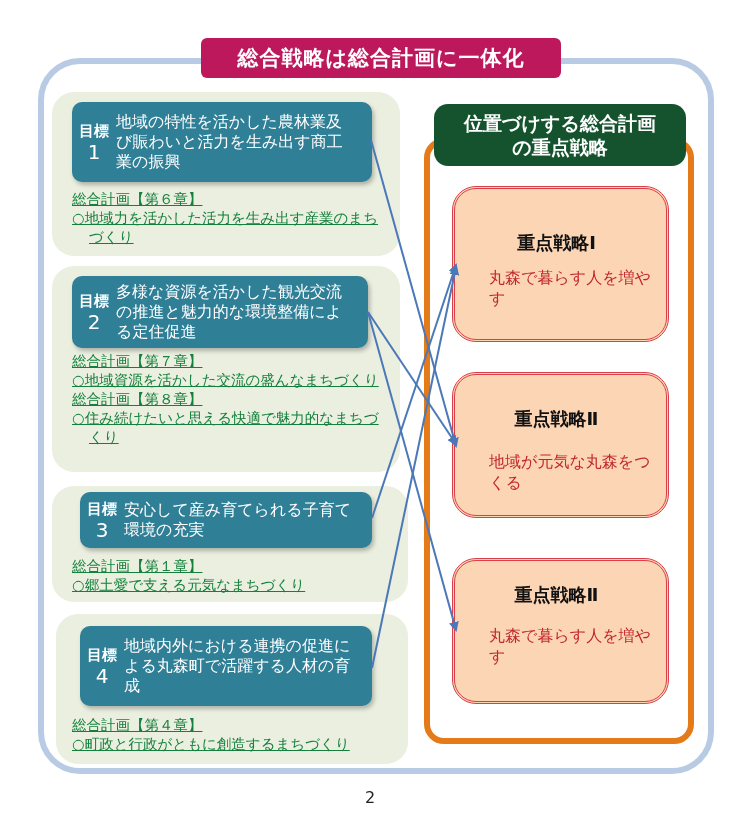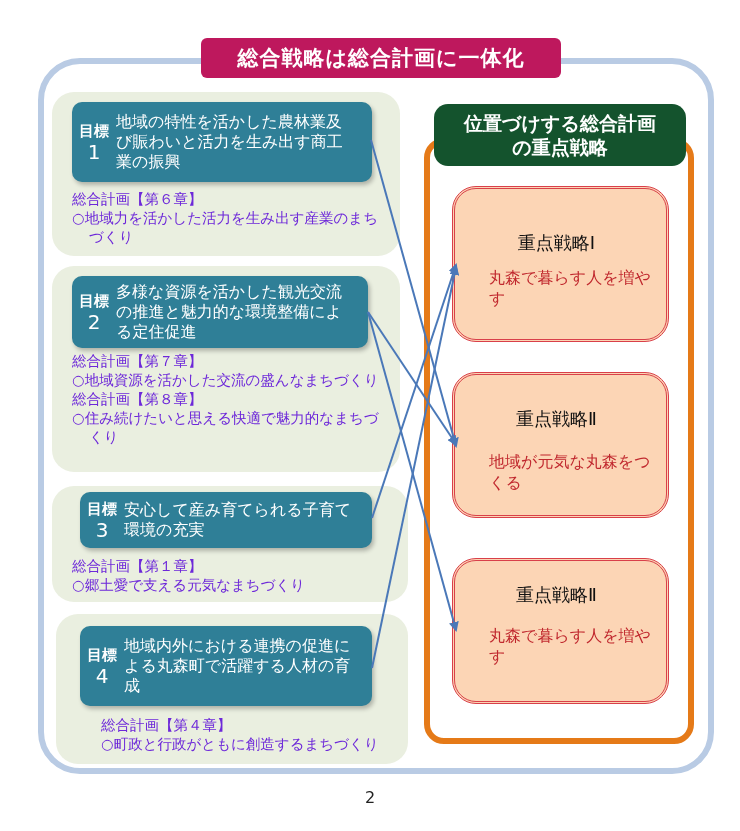--- a/index.html
+++ b/index.html
@@ -10,30 +10,30 @@
   .title-banner { position: absolute; left: 201px; top: 38px; width: 360px; height: 40px;
            background: #be185d; border-radius: 6px; color: #fff; font-weight: bold; font-size: 21px;
            display: flex; align-items: center; justify-content: center; letter-spacing: 1px; z-index: 2; }
   .group { position: absolute; background: #eaefe0; border-radius: 22px; }
   .goal { position: absolute; background: #2f7f97; border-radius: 10px; color: #fff;
           box-shadow: 2px 3px 4px rgba(0,0,0,0.25); display: flex; align-items: center; }
   .goal .badge { width: 44px; flex: none; display: flex; flex-direction: column; align-items: center; justify-content: center; }
   .goal .badge .lab { font-size: 15px; font-weight: bold; }
   .goal .badge .num { font-size: 20px; line-height: 22px; }
   .goal .text { font-size: 16px; line-height: 20px; }
-  .plan { position: absolute; font-size: 14.5px; line-height: 19px; color: #6d28d9; }
+  .plan { position: absolute; font-size: 14.5px; line-height: 19px; color: #15803d; text-decoration: underline; }
   .plan .item { padding-left: 17px; text-indent: -17px; }
   .orange-frame { position: absolute; left: 424px; top: 138px; width: 270px; height: 606px;
            border: 6px solid #e57a18; border-radius: 20px; background: #fff; }
   .orange-head { position: absolute; left: 434px; top: 104px; width: 252px; height: 62px;
            background: #14532d; border-radius: 14px; color: #fff; font-weight: bold; font-size: 19px;
            line-height: 24px; display: flex; align-items: center; justify-content: center; text-align: center; z-index: 2; }
   .strategy { position: absolute; left: 452px; width: 217px; background: #fcd5b5;
            border: 3px double #d9404a; border-radius: 24px; }
-  .strategy .sname { position: absolute; left: 0; right: 8px; text-align: center; font-weight: normal; font-size: 18px; color: #111; }
+  .strategy .sname { position: absolute; left: 0; right: 8px; text-align: center; font-weight: bold; font-size: 18px; color: #111; }
   .strategy .sdesc { position: absolute; left: 34px; right: 14px; font-size: 16px; line-height: 21px; color: #c0282e; }
   .page-num { position: absolute; left: 0; right: 0; top: 788px; text-align: center; font-size: 16px; color: #222; }
   svg.arrows { position: absolute; left: 0; top: 0; z-index: 3; pointer-events: none; }
 </style>
 </head>
 <body>
 
 <div class="outer"></div>
 <div class="title-banner">総合戦略は総合計画に一体化</div>
 
@@ -79,21 +79,21 @@
 </div>
 
 <div class="group" style="left:56px; top:614px; width:352px; height:150px;"></div>
 <div class="goal" style="left:80px; top:626px; width:292px; height:80px;">
   <div class="badge">
     <span class="lab">目標</span>
     <span class="num">4</span>
   </div>
   <div class="text" style="width:236px;">地域内外における連携の促進による丸森町で活躍する人材の育成</div>
 </div>
-<div class="plan" style="left:72px; top:716px; width:330px;margin-left:29px;">
+<div class="plan" style="left:72px; top:716px; width:330px;">
   <div>総合計画【第４章】</div>
   <div class="item">○町政と行政がともに創造するまちづくり</div>
 </div>
 
 <div class="orange-frame"></div>
 <div class="orange-head">
   <div>
     <div>位置づけする総合計画</div>
     <div>の重点戦略</div>
   </div>

